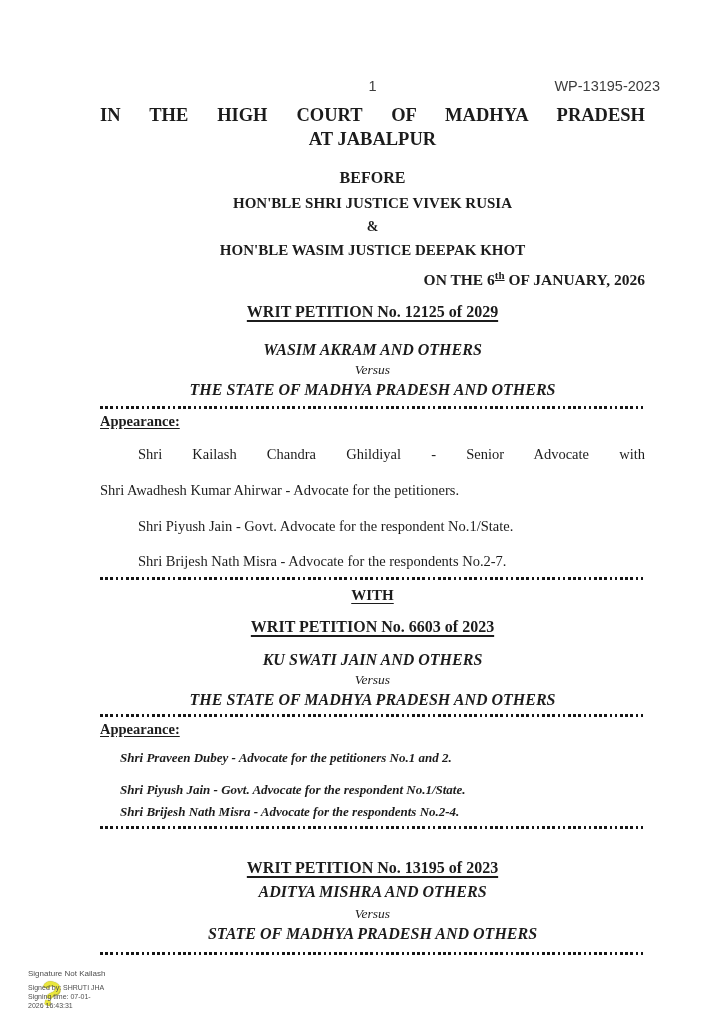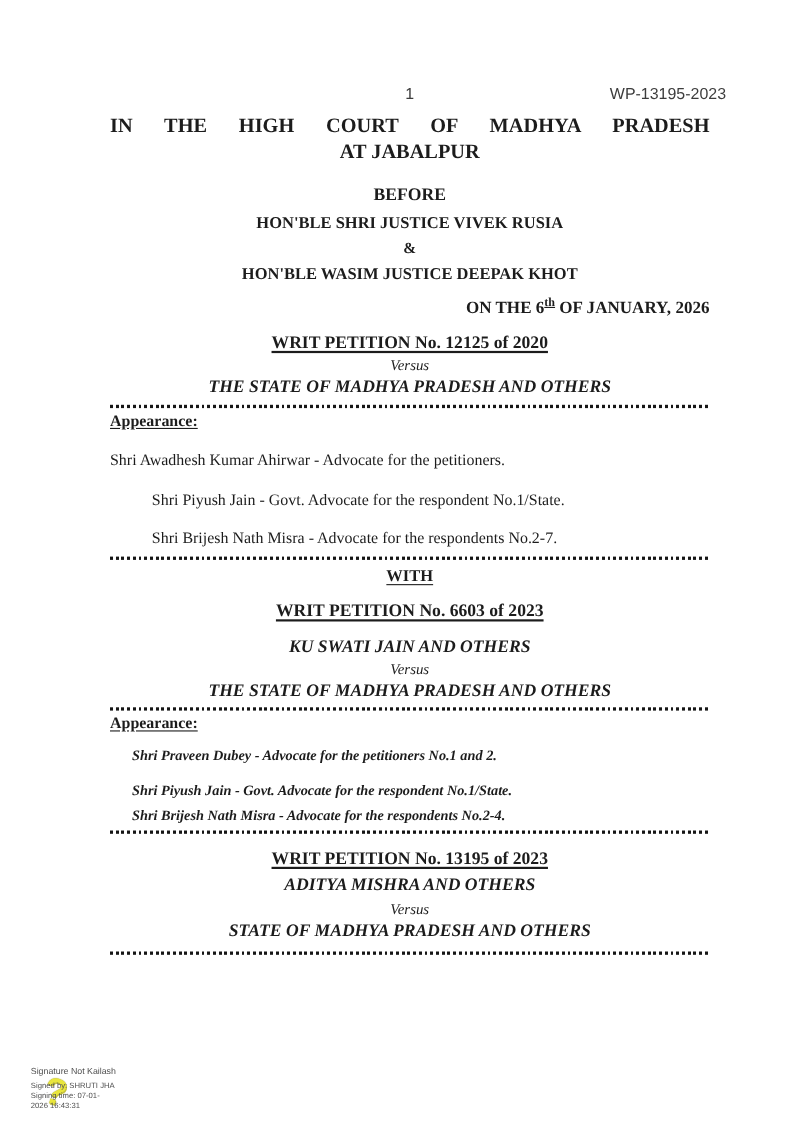--- a/index.html
+++ b/index.html
@@ -23,21 +23,21 @@
   .judge1      { margin-top:7px; font-size:15px; font-weight:bold; line-height:19px; text-align:center; }
   .amp         { margin-top:5px; font-size:14px; font-weight:bold; line-height:18px; text-align:center; }
   .judge2      { margin-top:5px; font-size:15px; font-weight:bold; line-height:19px; text-align:center; }
   .dateline    { margin-top:5px; font-size:15.5px; font-weight:bold; line-height:20px; text-align:right; }
   .dateline sup{ font-size:11px; text-decoration:underline; }
 
   .writ { font-size:16px; font-weight:bold; line-height:21px; text-align:center;
           text-decoration:underline; text-underline-offset:3px; text-decoration-thickness:1.5px; }
   .writ1 { margin-top:11px; }
   .writ2 { margin-top:11px; }
-  .writ3 { margin-top:12px; }
+  .writ3 { margin-top:28px; }
 
   .party  { font-size:16px; font-weight:bold; font-style:italic; line-height:20px; text-align:center; }
   .pet1 { margin-top:18px; } .pet2 { margin-top:13px; } .pet3 { margin-top:4px;text-align:center; }
   .versus { font-size:13.5px; font-style:italic; line-height:18px; text-align:center; margin-top:1px; }
   .versus3 { margin-top:3px; }
   .resp { margin-top:1px; }
 
   .dots { height:3px; background-image:repeating-linear-gradient(90deg,#161616 0 2.6px,transparent 2.6px 5.2px); }
   .dots-a { margin-top:6px; } .dots-b { margin-top:6px; } .dots-c { margin-top:4px; }
   .dots-d { margin-top:5px; } .dots-e { margin-top:8px; }
@@ -79,25 +79,27 @@
     </div>
 
     <div class="court-line1">IN THE HIGH COURT OF MADHYA PRADESH</div>
     <div class="court-line2">AT JABALPUR</div>
     <div class="before">BEFORE</div>
     <div class="judge1">HON'BLE SHRI JUSTICE VIVEK RUSIA</div>
     <div class="amp">&amp;</div>
     <div class="judge2">HON'BLE WASIM JUSTICE DEEPAK KHOT</div>
     <div class="dateline"><span>ON THE 6</span><sup>th</sup><span> OF JANUARY, 2026</span></div>
 
-    <div class="writ writ1">WRIT PETITION No. 12125 of 2020</div>
+    <div class="writ writ1">WRIT PETITION No. 12125 of 2029</div>
+    <div class="party pet1">WASIM AKRAM AND OTHERS</div>
     <div class="versus">Versus</div>
     <div class="party resp">THE STATE OF MADHYA PRADESH AND OTHERS</div>
     <div class="dots dots-a"></div>
     <div class="ap-label">Appearance:</div>
+    <div class="ap-line ap-l1">Shri Kailash Chandra Ghildiyal - Senior Advocate with</div>
     <div class="ap-line ap-l2">Shri Awadhesh Kumar Ahirwar - Advocate for the petitioners.</div>
     <div class="ap-line ap-l3">Shri Piyush Jain - Govt. Advocate for the respondent No.1/State.</div>
     <div class="ap-line ap-l4">Shri Brijesh Nath Misra - Advocate for the respondents No.2-7.</div>
     <div class="dots dots-b"></div>
 
     <div class="with-label">WITH</div>
     <div class="writ writ2">WRIT PETITION No. 6603 of 2023</div>
     <div class="party pet2">KU SWATI JAIN AND OTHERS</div>
     <div class="versus">Versus</div>
     <div class="party resp">THE STATE OF MADHYA PRADESH AND OTHERS</div>

